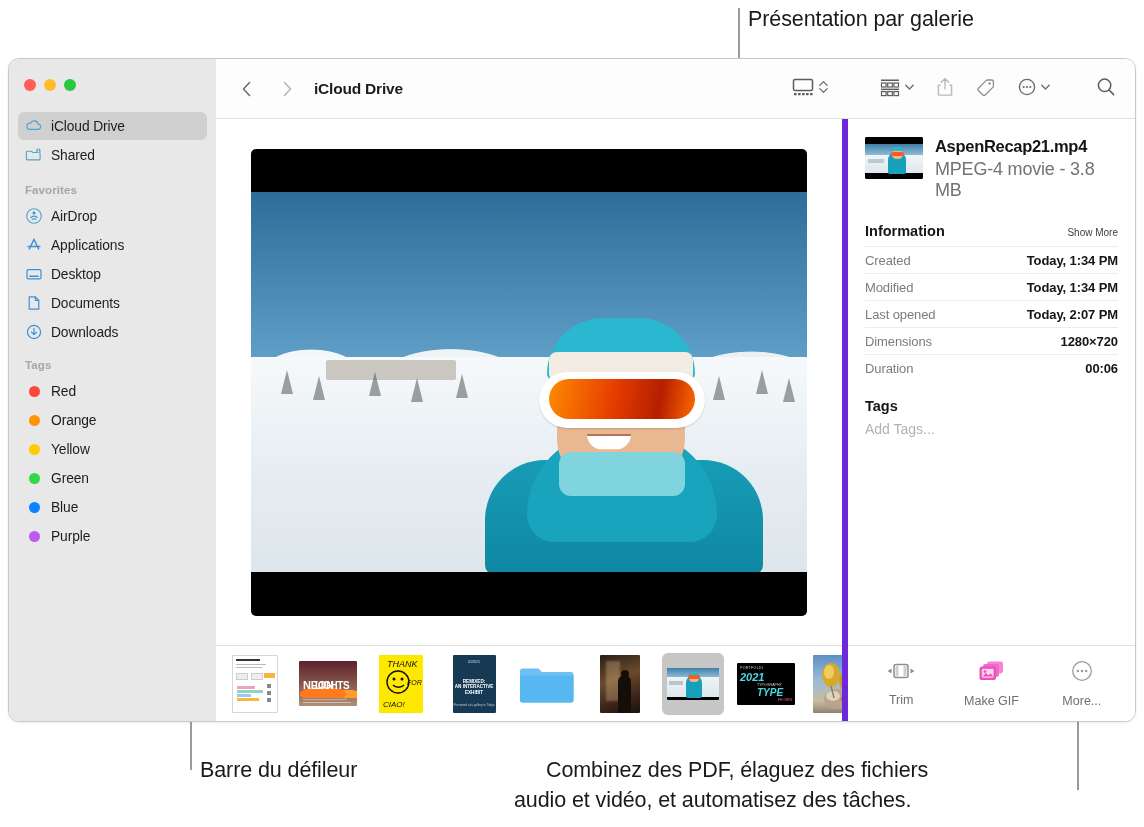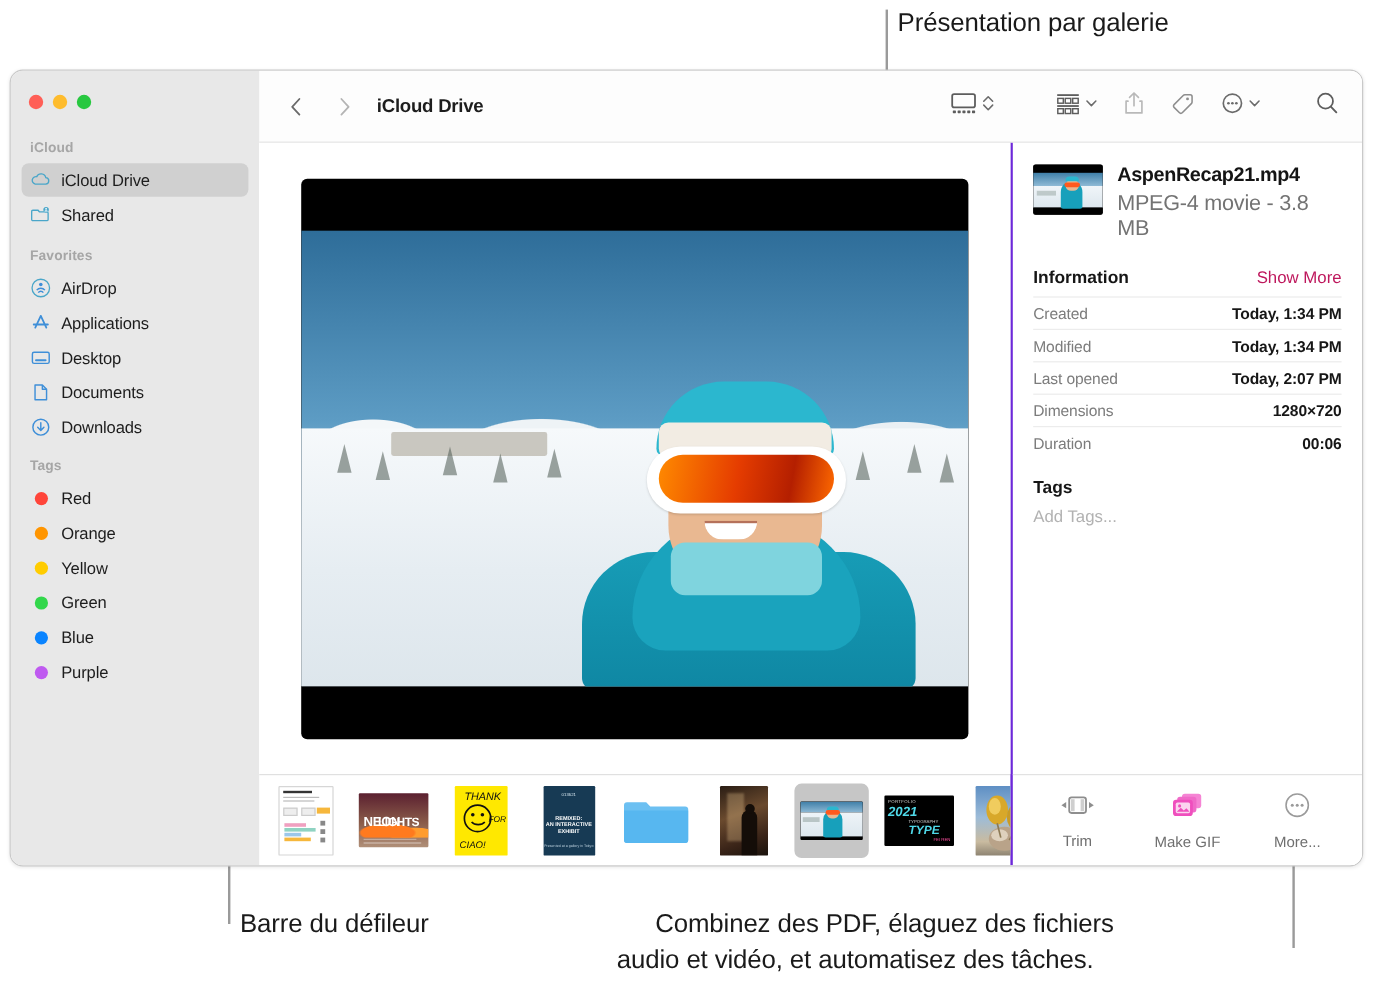--- a/index.html
+++ b/index.html
@@ -257,42 +257,42 @@
     flex: 0 0 62px;
     position: relative;
   }
   .thumb-cell.selected { background: #c6c6c6; }
   .thumb-art { border-radius: 1px; overflow: hidden; position: relative; }
 
   
   .info-panel {
     width: 293px;
     flex: 0 0 293px;
-    border-left: 2px solid #6d28d9;
+    border-left: 6px solid #6d28d9;
     display: flex; flex-direction: column;
     background: #ffffff;
   }
   .info-body { flex: 1; padding: 18px 17px 0 17px; overflow: hidden; }
   .file-head { display: flex; gap: 12px; align-items: flex-start; margin-bottom: 22px; }
   .file-thumb {
     width: 58px; height: 42px;
     background: #000;
     border-radius: 2px;
     position: relative; overflow: hidden;
     flex: 0 0 58px;
   }
   .fname { font-size: 16.5px; font-weight: bold; color: #141414; letter-spacing: -0.3px; }
   .fmeta { font-size: 18px; color: #737373; margin-top: 3px; letter-spacing: -0.2px; }
 
   .sec-head {
     display: flex; justify-content: space-between; align-items: baseline;
     padding-bottom: 7px;
   }
   .sec-title { font-size: 14.5px; font-weight: bold; color: #161616; }
-  .sec-action { font-size: 14px; color: #be185d; }
+  .sec-action { font-size: 10px; color: #404040; }
   .info-row {
     display: flex; justify-content: space-between; align-items: center;
     height: 27px;
     border-top: 1px solid #ececec;
     font-size: 13px;
   }
   .info-row .k { color: #7c7c7c; letter-spacing: -0.1px; }
   .info-row .v { color: #161616; font-weight: bold; letter-spacing: -0.1px; }
   .tags-title { font-size: 14.5px; font-weight: bold; color: #161616; margin-top: 17px; }
   .tags-placeholder { font-size: 14px; color: #b2b2b2; margin-top: 7px; }
@@ -325,21 +325,20 @@
   <div class="window">
 
     <div class="sidebar">
 
       <div class="traffic">
         <span class="dot red"></span>
         <span class="dot yellow"></span>
         <span class="dot green"></span>
       </div>
 
-      <div class="sb-group-title">iCloud</div>
 
       <div class="sb-item selected">
         <span class="ico">
           <svg width="18" height="18" viewBox="0 0 18 18">
             <path d="M4.4 12.4h8.6a2.7 2.7 0 0 0 .15-5.39A4 4 0 0 0 5.6 6.2a3.1 3.1 0 0 0-1.2 6.2z" fill="none" stroke="#4aa6c9" stroke-width="1.1"></path>
           </svg>
         </span>
         <span class="lbl">iCloud Drive</span>
       </div>
 

